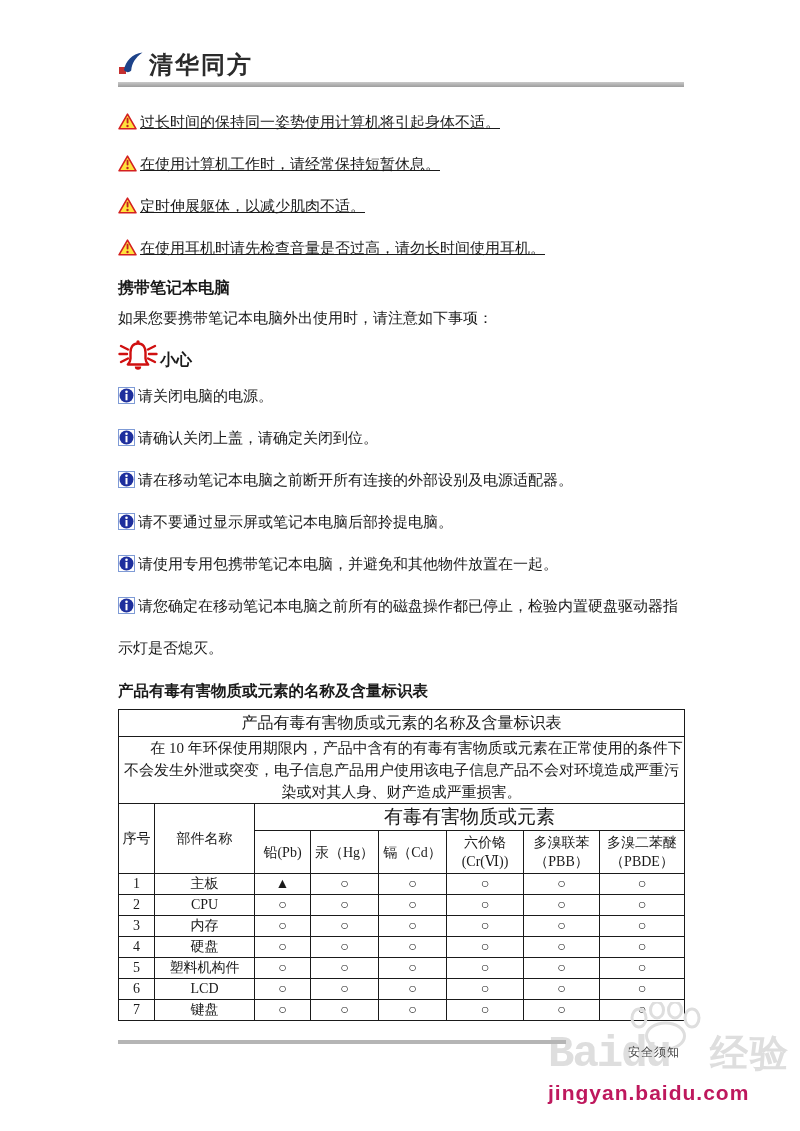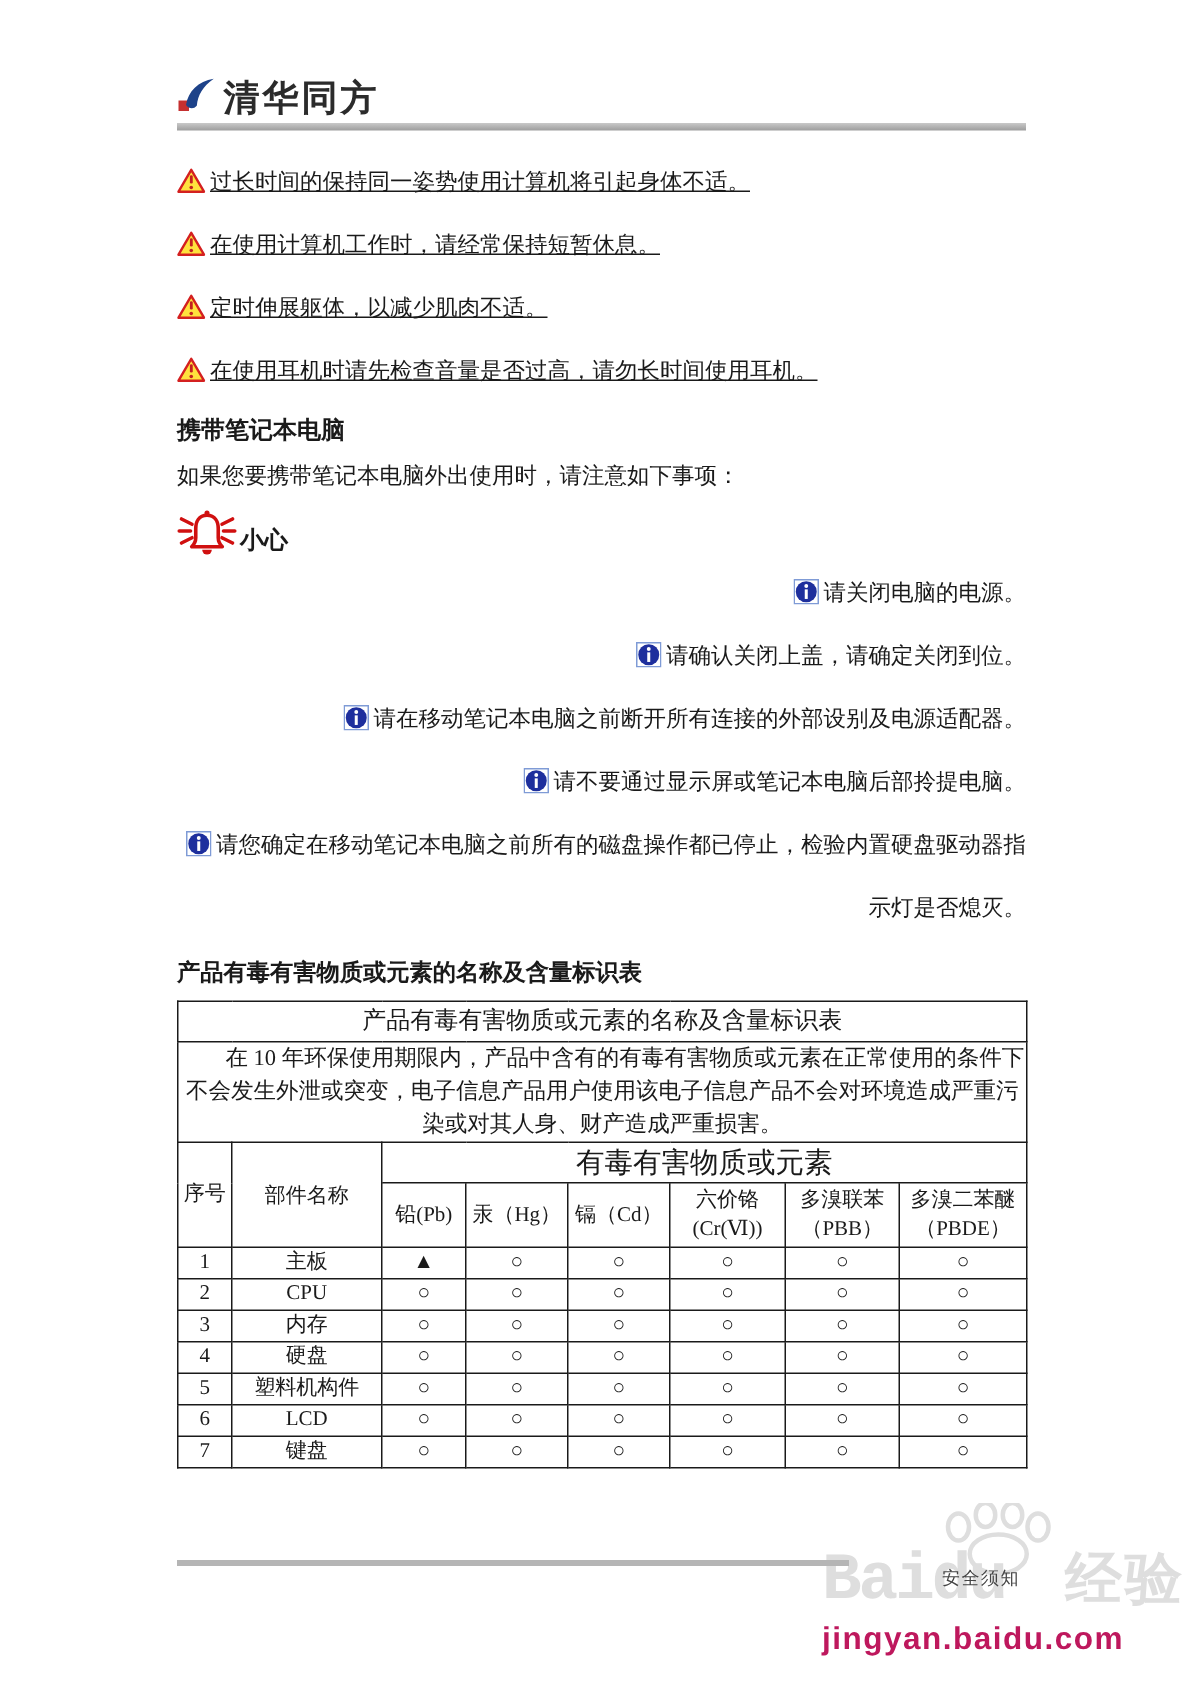--- a/index.html
+++ b/index.html
@@ -22,21 +22,21 @@
   
   .warn-list { margin-top:14px; }
   .warn-item { line-height:42px; font-size:15px; white-space:nowrap;text-decoration:underline; }
   .warn-item svg { vertical-align:-3px; margin-right:3px; }
 
   
   .section-heading { font-size:16px; font-weight:bold; margin:6px 0 0; line-height:26px; }
   .intro { margin:0; font-size:15px; line-height:34px; }
   .caution-row { height:40px; display:flex; align-items:center; }
   .caution-label { font-weight:bold; font-size:16px; margin-left:2px; margin-top:10px; }
-  .tip-item { line-height:42px; font-size:15px;text-align:right; }
+  .tip-item { line-height:42px; font-size:15px; }
   .tip-item svg { vertical-align:-3px; margin-right:3px; }
 
   
   .table-heading { font-size:15.5px; font-weight:bold; margin:10px 0 6px; line-height:24px; }
   table.hazard { border-collapse:collapse; width:566px; table-layout:fixed; font-size:14px; }
   table.hazard td, table.hazard th { border:1.5px solid #1a1a1a; text-align:center; padding:0; font-weight:normal; }
   .t-title td { font-size:16px; height:26px; }
   .t-desc td { text-align:left; padding:3px 7px 5px 7px; }
   .t-desc p { margin:0; font-size:15px; line-height:22px; text-indent:2em; }
   .group-th { height:23px; font-size:19px; }
@@ -159,20 +159,28 @@
           <circle cx="8.5" cy="4.7" r="1.3" fill="#ffffff"></circle>
           <rect x="7.5" y="6.9" width="2" height="6.4" fill="#ffffff"></rect>
         </svg><span>请不要通过显示屏或笔记本电脑后部拎提电脑。</span>
     </div>
     <div class="tip-item">
       <svg width="17" height="17" viewBox="0 0 17 17">
           <rect x="0.5" y="0.5" width="16" height="16" fill="#ffffff" stroke="#7f9bd6" stroke-width="1"></rect>
           <circle cx="8.5" cy="8.5" r="7" fill="#1e2f9d"></circle>
           <circle cx="8.5" cy="4.7" r="1.3" fill="#ffffff"></circle>
           <rect x="7.5" y="6.9" width="2" height="6.4" fill="#ffffff"></rect>
+        </svg><span>请使用专用包携带笔记本电脑，并避免和其他物件放置在一起。</span>
+    </div>
+    <div class="tip-item">
+      <svg width="17" height="17" viewBox="0 0 17 17">
+          <rect x="0.5" y="0.5" width="16" height="16" fill="#ffffff" stroke="#7f9bd6" stroke-width="1"></rect>
+          <circle cx="8.5" cy="8.5" r="7" fill="#1e2f9d"></circle>
+          <circle cx="8.5" cy="4.7" r="1.3" fill="#ffffff"></circle>
+          <rect x="7.5" y="6.9" width="2" height="6.4" fill="#ffffff"></rect>
         </svg><span>请您确定在移动笔记本电脑之前所有的磁盘操作都已停止，检验内置硬盘驱动器指示灯是否熄灭。</span>
     </div>
   </div>
 
   <h3 class="table-heading">产品有毒有害物质或元素的名称及含量标识表</h3>
 
   <table class="hazard">
     <colgroup>
       <col style="width:36px">
         <col style="width:100px">

